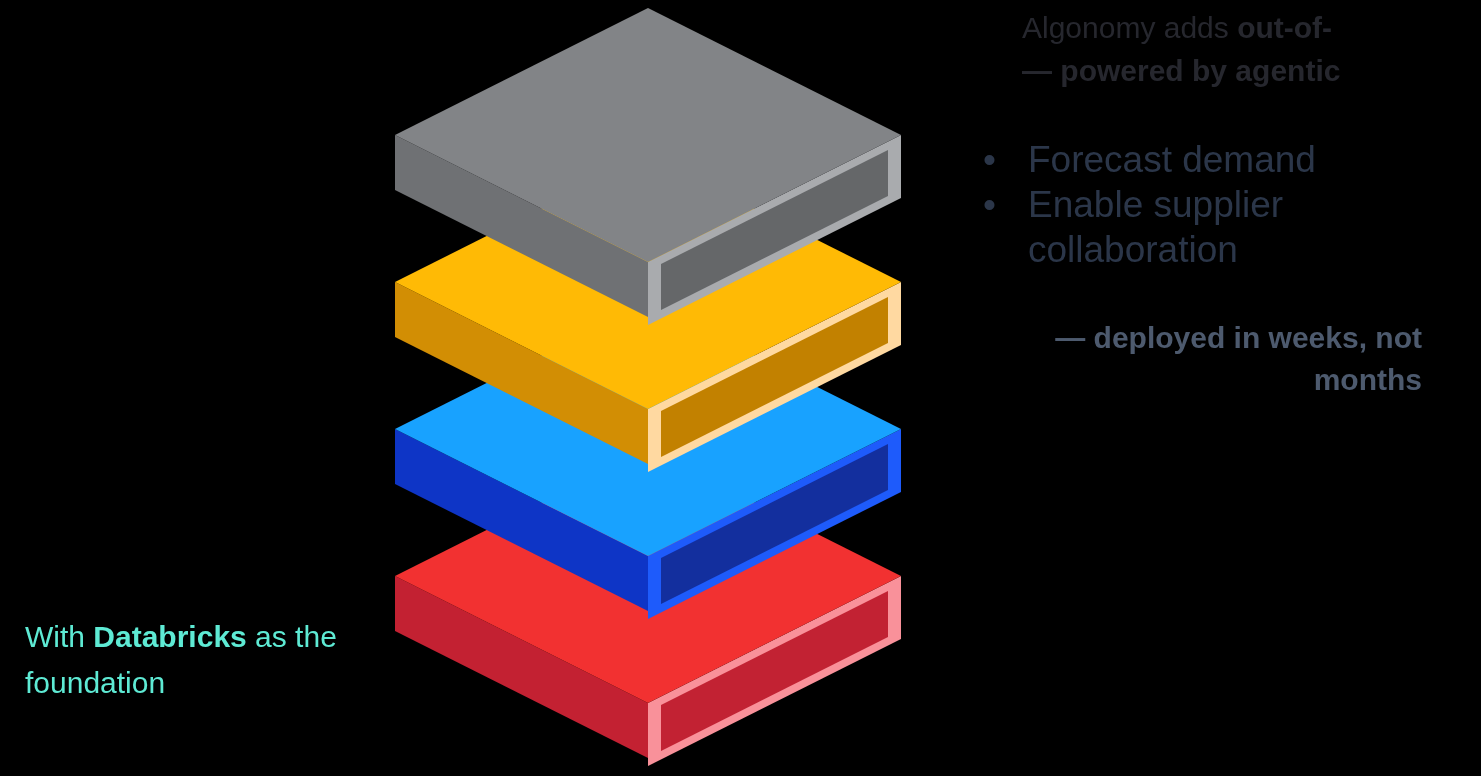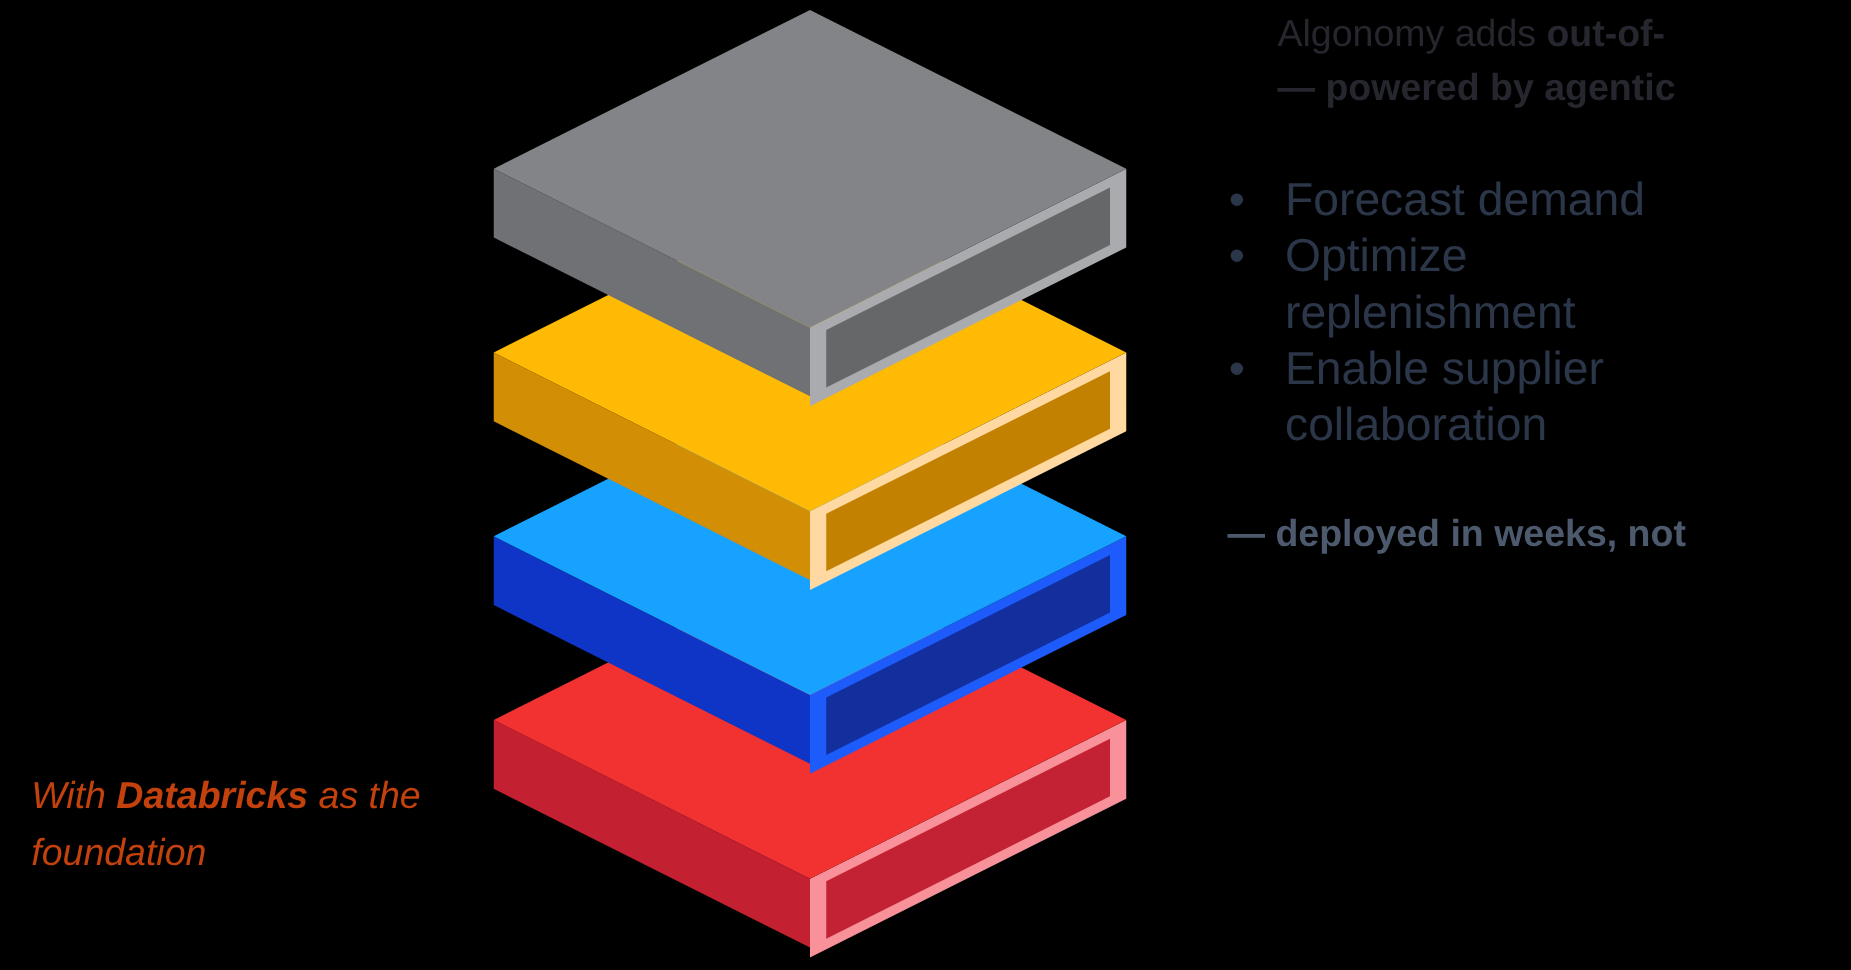--- a/index.html
+++ b/index.html
@@ -61,20 +61,21 @@
   .bullet-list li::before {
     content: "\2022";
     position: absolute;
     left: 1px;
     top: 0;
   }
   .outro {
     margin-top: 45px;
     font-size: 30px;
     line-height: 42px;
+    text-align: right;
   }
 </style>
 </head>
 <body style="background: rgb(0, 0, 0);">
 
 <svg class="stack-svg" width="1481" height="776" viewBox="0 0 1481 776" xmlns="http://www.w3.org/2000/svg">
 
   <g>
     <polygon points="901,576 648,703 648,766 901,639" fill="#F9919A"></polygon>
     <polygon points="888,591 661,705 661,751 888,637" fill="#C22233"></polygon>
@@ -97,35 +98,35 @@
   </g>
 
   <g>
     <polygon points="901,135 648,262 648,325 901,198" fill="#A9ABAE"></polygon>
     <polygon points="888,150 661,264 661,310 888,196" fill="#656769"></polygon>
     <polygon points="395,135 648,262 648,317 395,190" fill="#6F7174"></polygon>
     <polygon points="648,8 901,135 648,262 395,135" fill="#828487"></polygon>
   </g>
 </svg>
 
-<div class="text-block left-caption" style="color: #c2410c; font-style: italic;">
+<div class="text-block left-caption" style="color: #5eead4;">
   <div><span>With </span><b>Databricks</b><span> as the</span></div>
   <div>foundation</div>
 </div>
 
 <div class="text-block right-panel">
 
   <div class="intro" style="color: rgb(38, 39, 46);">
     <div><span>Algonomy adds </span><span class="bold">out-of-</span></div>
     <div class="bold">— powered by agentic</div>
   </div>
 
   <ul class="bullet-list" style="color: rgb(43, 54, 73);">
     <li>Forecast demand</li>
-    <li>Optimize replenishment</li>
     <li>Enable supplier collaboration</li>
   </ul>
 
   <div class="outro" style="color: rgb(77, 90, 110);">
     <div>— deployed in weeks, not</div>
+    <div>months</div>
   </div>
 
 </div>
 
 </body></html>

